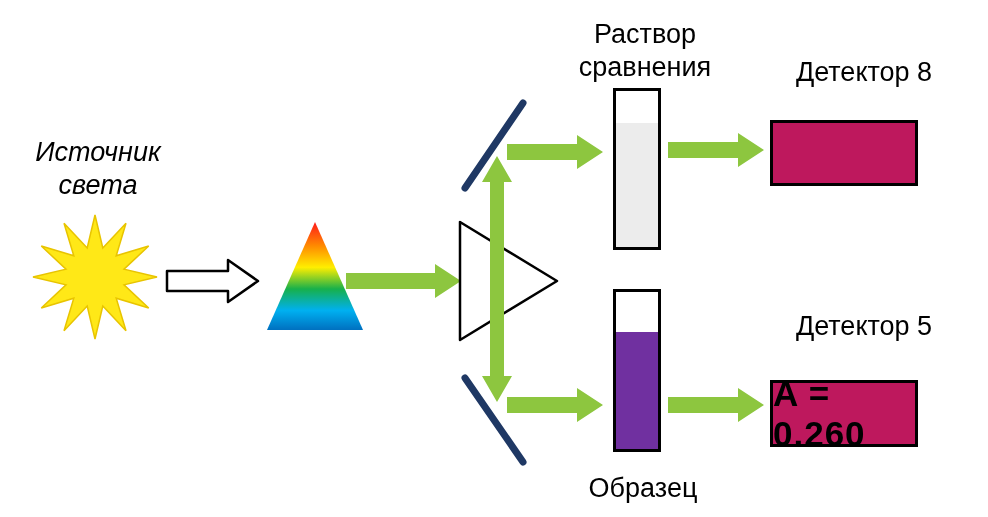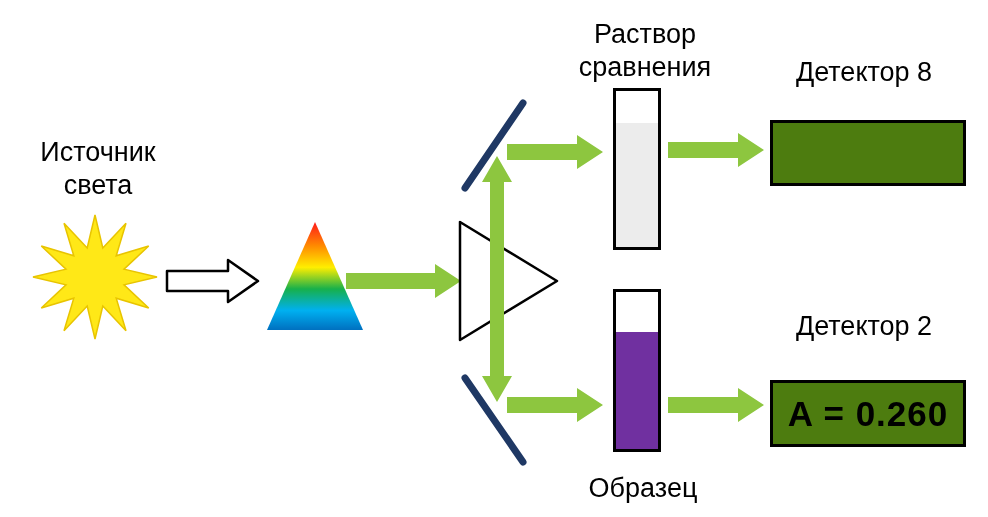--- a/index.html
+++ b/index.html
@@ -15,21 +15,21 @@
   .cuvette{
     position:absolute;width:48px;background:#fff;border:3px solid #000;
     box-sizing:border-box;
   }
   .cuvette-ref{left:613px;top:88px;height:162px;}
   .cuvette-sample{left:613px;top:289px;height:163px;}
   .liquid{position:absolute;left:0;right:0;bottom:0;}
   .liquid-ref{top:32px;background:#ECECEC;}
   .liquid-sample{top:40px;background:#7030A0;}
   .detector{
-    position:absolute;left:770px;width:196px;background:#4d7c0f;border:3px solid #000;
+    position:absolute;left:770px;width:148px;background:#be185d;border:3px solid #000;
     box-sizing:border-box;display:flex;align-items:center;justify-content:center;
   }
   .detector-1{top:120px;height:66px;}
   .detector-2{top:380px;height:67px;}
   .reading{font-size:35px;font-weight:bold;letter-spacing:1px;}
 </style>
 </head>
 <body>
 
 <div class="stage">
@@ -63,30 +63,30 @@
 
     <path d="M507,144 H577 V135 L603,152 L577,169 V160 H507 Z" fill="#8DC63F"></path>
 
     <path d="M668,142 H738 V133 L764,150 L738,167 V158 H668 Z" fill="#8DC63F"></path>
 
     <path d="M507,397 H577 V388 L603,405 L577,422 V413 H507 Z" fill="#8DC63F"></path>
 
     <path d="M668,397 H738 V388 L764,405 L738,422 V413 H668 Z" fill="#8DC63F"></path>
   </svg>
 
-  <div class="label" style="left:13px;top:136px;width:170px;">Источник света</div>
+  <div class="label" style="left:13px;top:136px;width:170px;font-style:italic;">Источник света</div>
 
 
   <div class="label" style="left:558px;top:472px;width:170px;">Образец</div>
 
   <div class="label" style="left:560px;top:18px;width:170px;">Раствор сравнения</div>
 
   <div class="label" style="left:754px;top:56px;width:220px;">Детектор 8</div>
 
-  <div class="label" style="left:754px;top:310px;width:220px;">Детектор 2</div>
+  <div class="label" style="left:754px;top:310px;width:220px;">Детектор 5</div>
 
   <div class="cuvette cuvette-ref">
     <div class="liquid liquid-ref"></div>
   </div>
 
   <div class="cuvette cuvette-sample">
     <div class="liquid liquid-sample"></div>
   </div>
 
   <div class="detector detector-1"></div>

